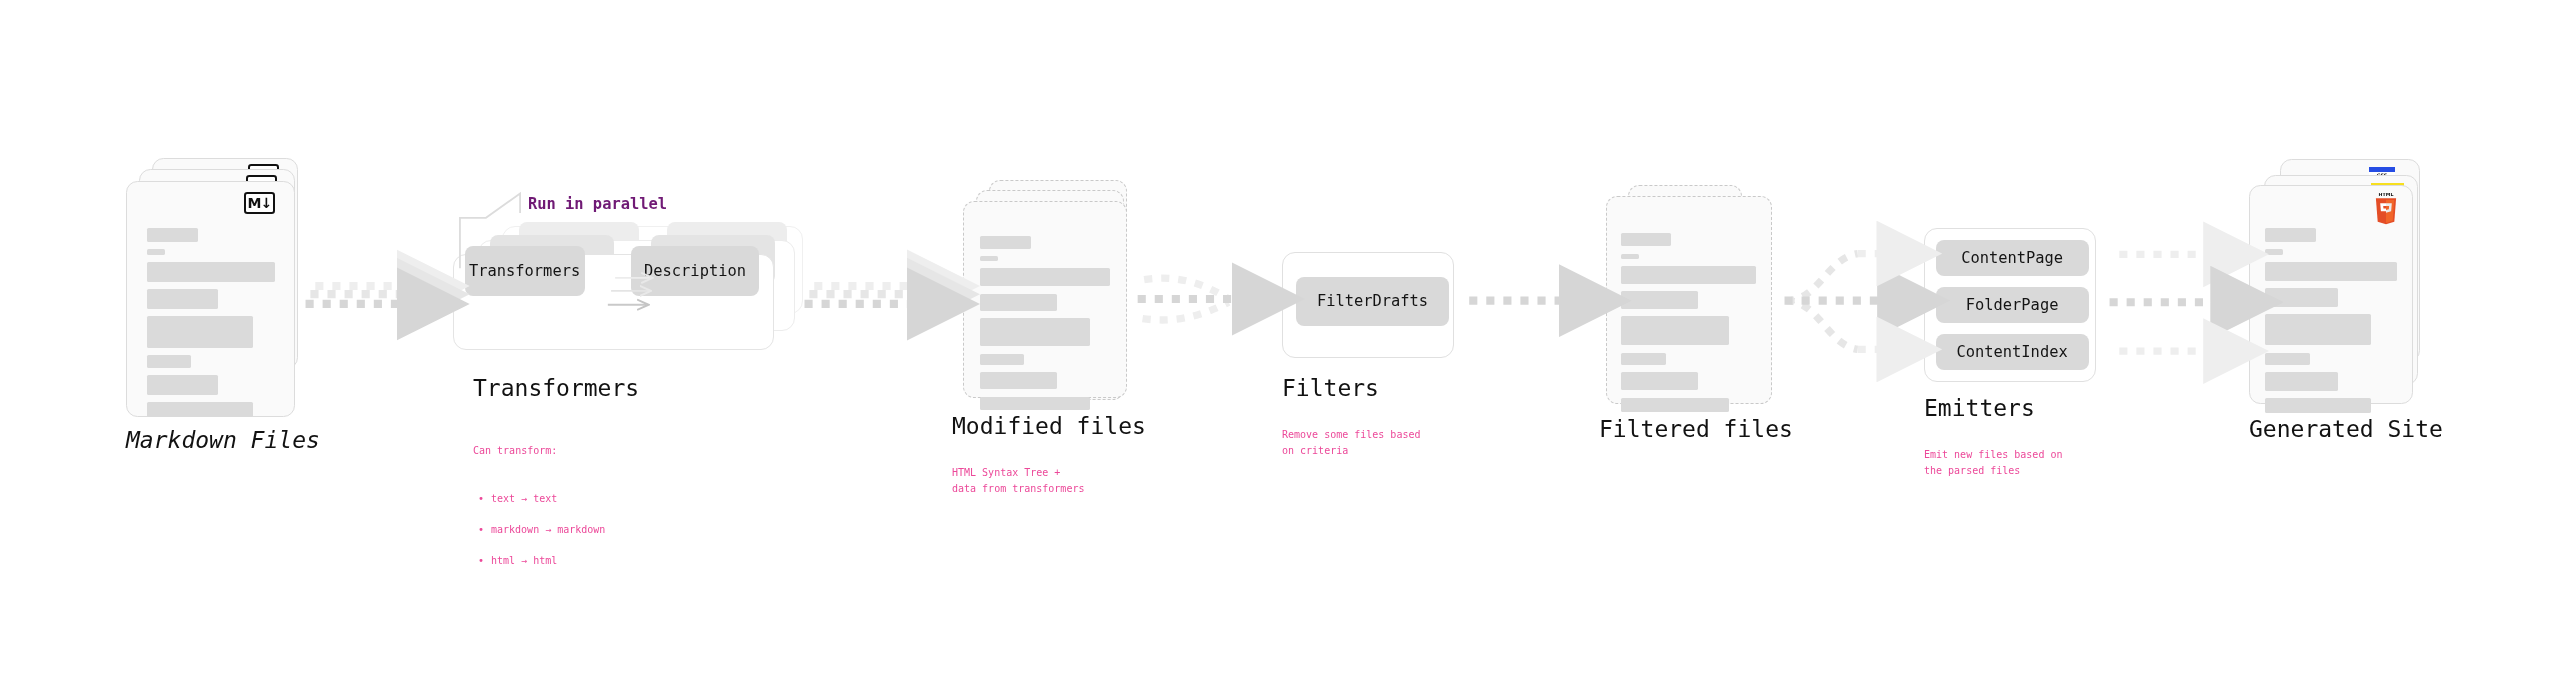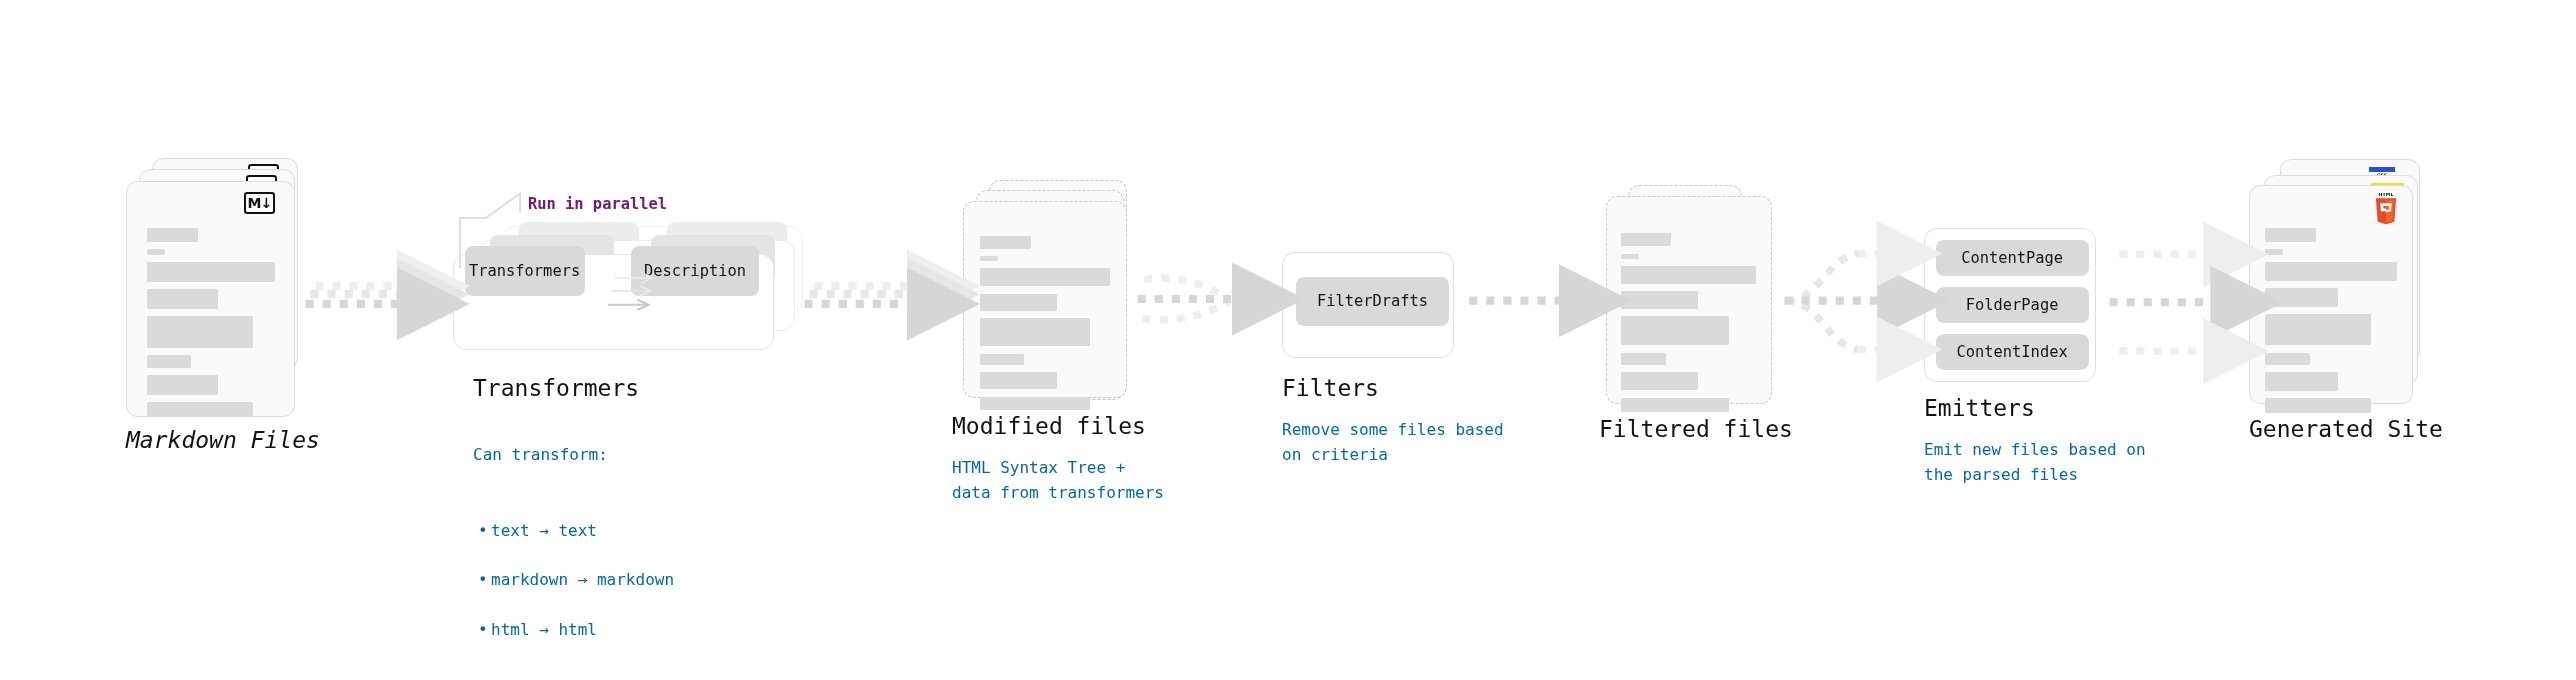--- a/index.html
+++ b/index.html
@@ -102,25 +102,25 @@
     position: absolute;
     font-family: "DejaVu Sans Mono", "Liberation Mono", monospace;
   }
   .caption-title {
     font-size: 23px;
     color: #121212;
     white-space: nowrap;
     letter-spacing: 0px;
   }
   .caption-sub {
-    font-size: 16px;
-    color: #0369a1;
+    font-size: 10px;
+    color: #ec4899;
     line-height: 1.55;
     white-space: pre-line;
-    margin-top: 17px;
+    margin-top: 26px;
   }
   .caption-sub ul {
     margin: 1.6px 0 0 0;
     padding-left: 18px;
     list-style: none;
   }
   .caption-sub li { position: relative; }
   .caption-sub li:before {
     content: "\2022";
     position: absolute;

